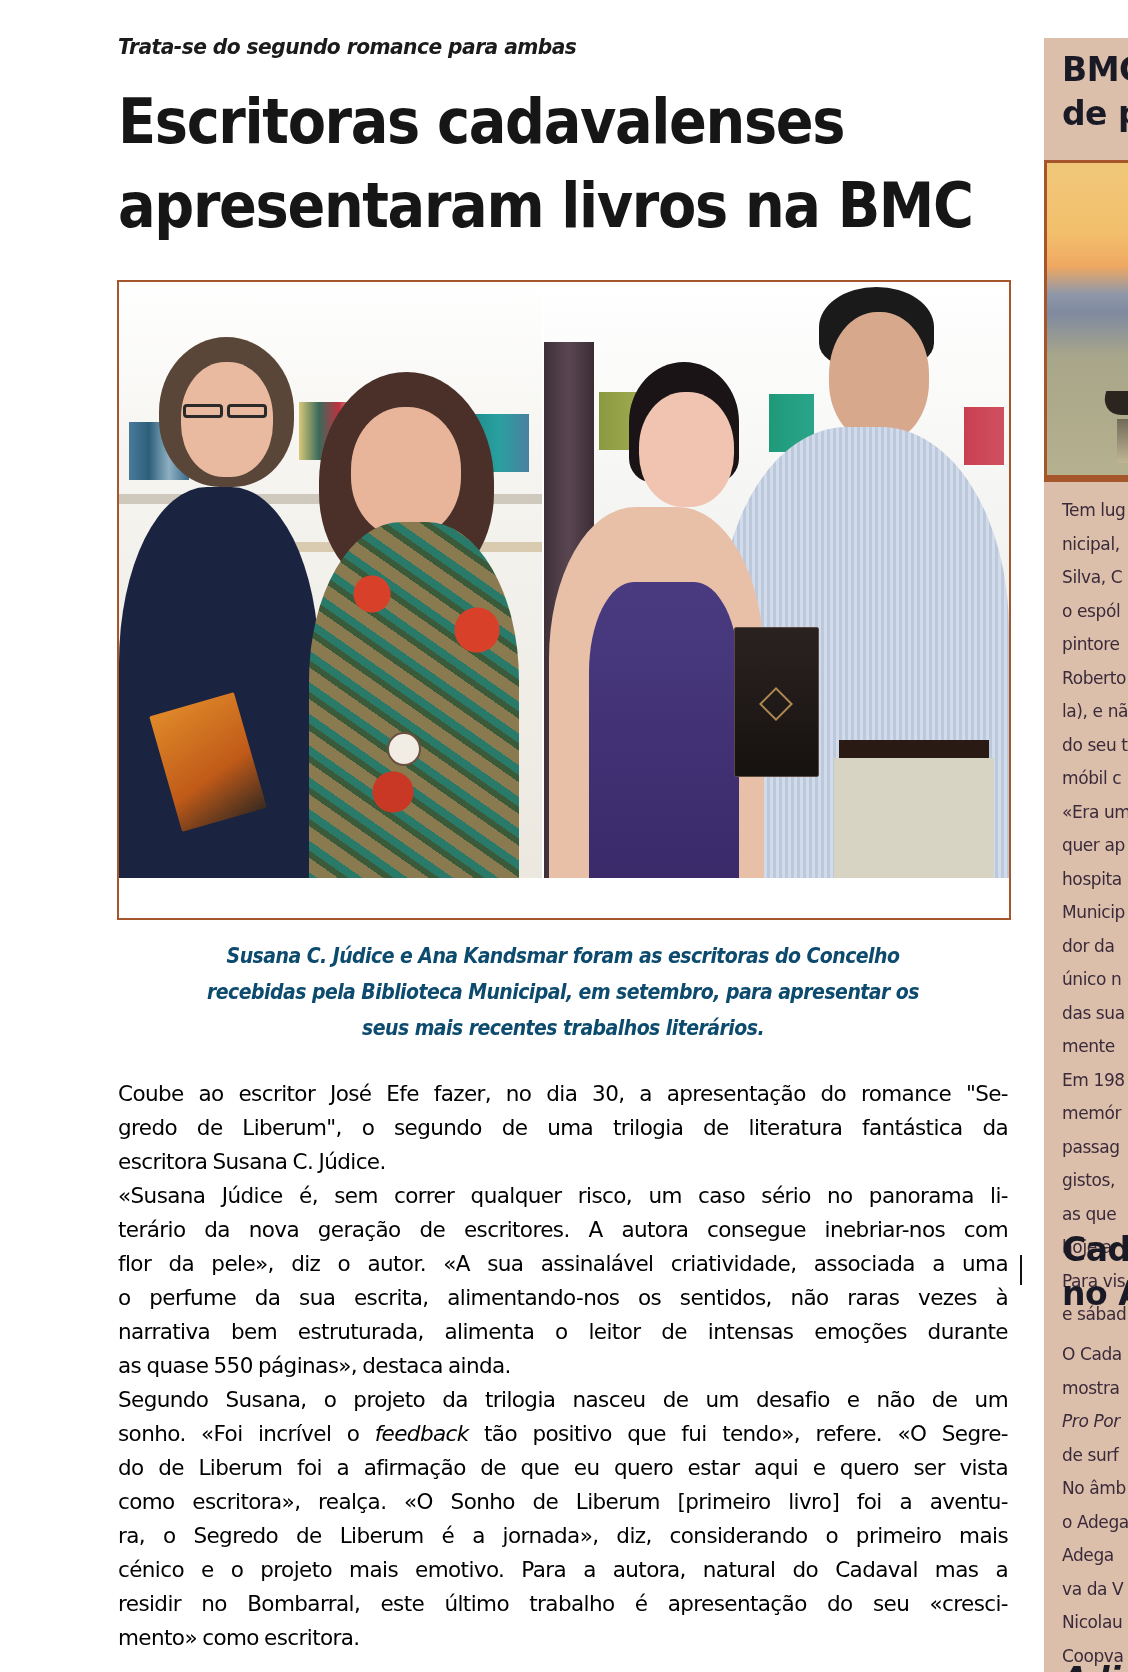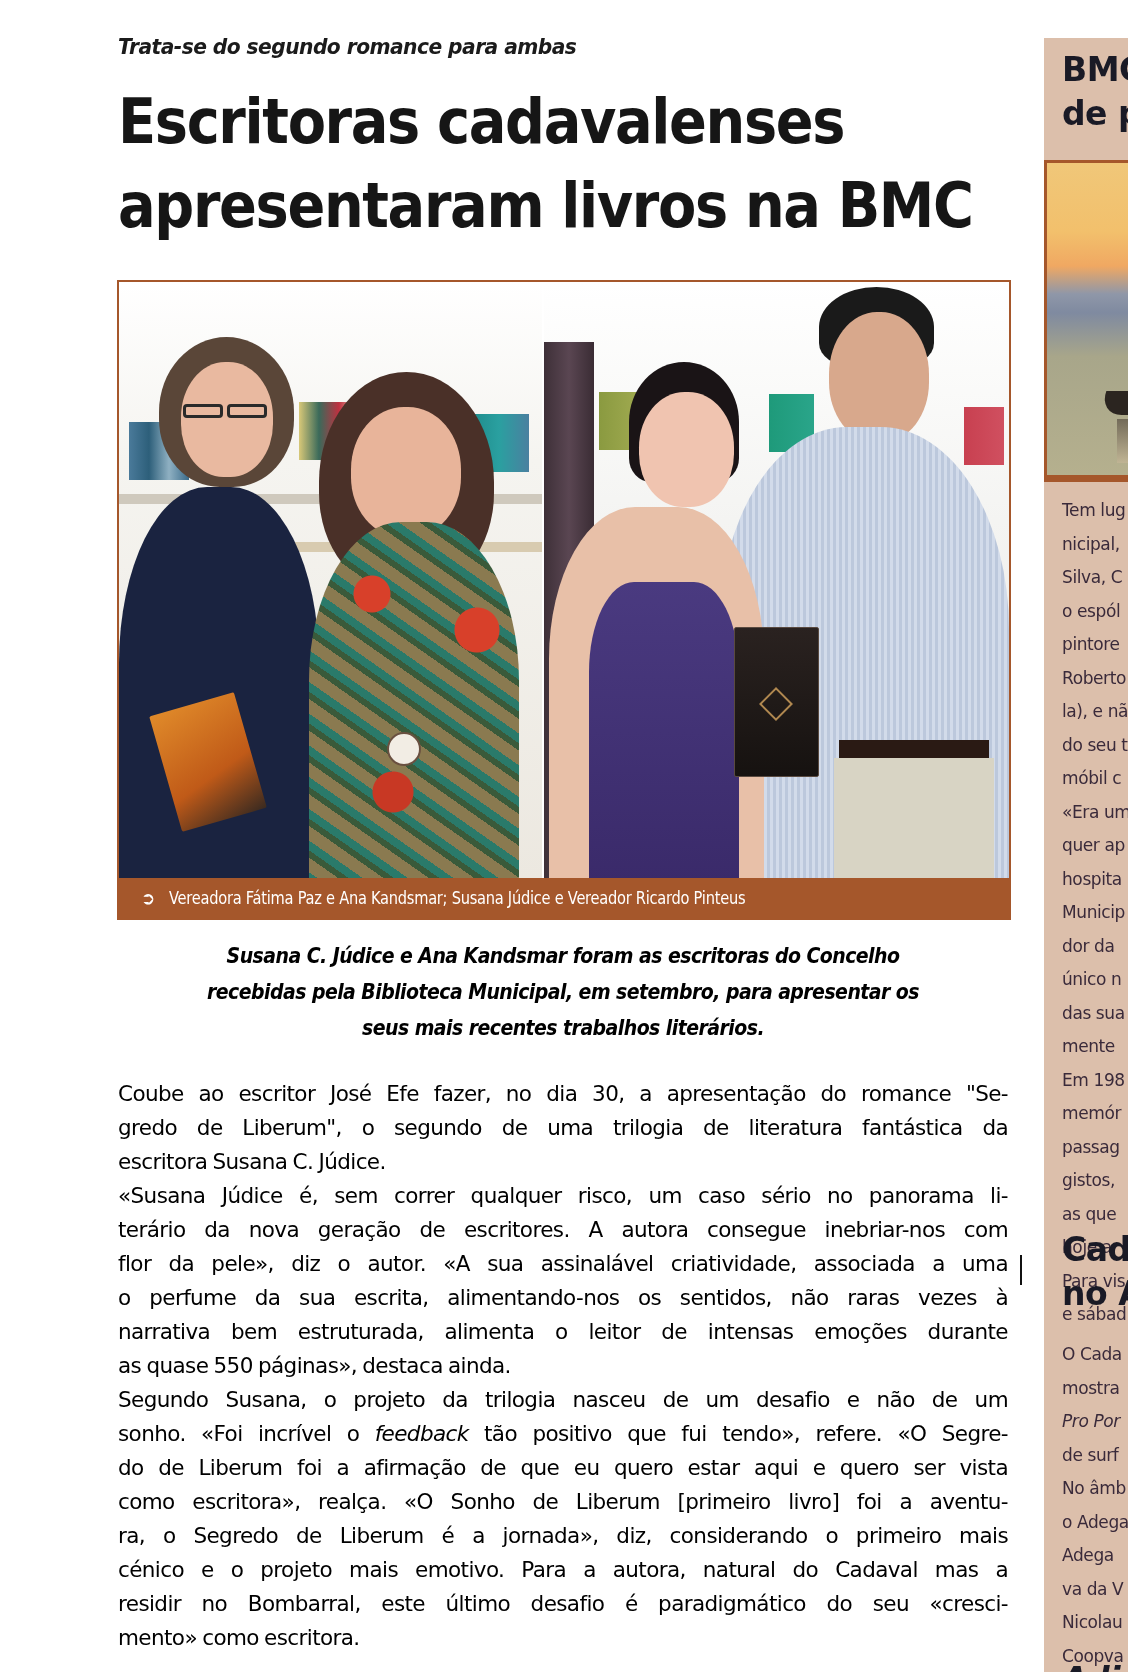--- a/index.html
+++ b/index.html
@@ -51,21 +51,21 @@
       background: #a5572b; color: #ffffff;
       font-family: "DejaVu Sans", sans-serif; font-size: 17px; line-height: 40px;
       padding-left: 22px; white-space: nowrap;
     }
     .caption-bar .arrow { display: inline-block; width: 18px; margin-right: 10px; font-weight: bold; }
     .caption-bar .caption-text { display: inline-block; transform: scaleX(0.86); transform-origin: left center; letter-spacing: -0.3px; }
 
     .lede {
       position: absolute; left: 0; top: 938px; width: 890px;
       font-family: "DejaVu Sans", sans-serif; font-style: italic; font-weight: bold;
-      font-size: 21px; line-height: 36px; text-align: center; color: #000000; letter-spacing: -0.6px;
+      font-size: 21px; line-height: 36px; text-align: center; color: #0c4a6e; letter-spacing: -0.6px;
     }
     .lede span { display: block; white-space: nowrap; transform: scaleX(0.9); }
 
     .body-text {
       position: absolute; left: 0; top: 1077px; width: 890px;
       font-family: "DejaVu Sans", sans-serif; font-size: 21.5px; line-height: 34px; color: #000000;
     }
     .body-text .line {
       display: block; white-space: nowrap; text-align: justify; text-align-last: justify;
       letter-spacing: -0.6px; word-spacing: -1px;
@@ -157,23 +157,20 @@
 
         <div class="hair" style="left:85px;top:80px;width:110px;height:120px;background:#1a1416;border-radius:50% 50% 20% 20%;"></div>
         <div class="face" style="left:95px;top:110px;width:95px;height:115px;background:#f0c4b0;"></div>
         <div class="body" style="left:5px;top:225px;width:215px;height:380px;background:#e8c0a8;border-radius:40% 40% 0 0;"></div>
         <div style="position:absolute;left:45px;top:300px;width:150px;height:300px;background:linear-gradient(#4a3a80,#3a2a6a);border-radius:30% 30% 0 0;"></div>
         <div class="book" style="left:190px;top:345px;width:85px;height:150px;background:linear-gradient(#2a2220,#161210);border:1px solid #5a4a40;"></div>
         <div style="position:absolute;left:220px;top:410px;width:24px;height:24px;border:2px solid #b08850;transform:rotate(45deg);"></div>
       </div>
     </div>
 
-    <div class="caption-bar">
-      <span class="arrow">➲</span><span class="caption-text">Vereadora Fátima Paz e Ana Kandsmar; Susana Júdice e Vereador Ricardo Pinteus</span>
-    </div>
   </div>
 
   <div class="lede">
     <span>Susana C. Júdice e Ana Kandsmar foram as escritoras do Concelho</span>
     <span>recebidas pela Biblioteca Municipal, em setembro, para apresentar os</span>
     <span>seus mais recentes trabalhos literários.</span>
   </div>
 
   <div class="body-text">
     <span class="line">Coube ao escritor José Efe fazer, no dia 30, a apresentação do romance "Se-</span>
@@ -184,21 +181,21 @@
     <span class="line">flor da pele», diz o autor. «A sua assinalável criatividade, associada a uma</span>
     <span class="line">o perfume da sua escrita, alimentando-nos os sentidos, não raras vezes à</span>
     <span class="line">narrativa bem estruturada, alimenta o leitor de intensas emoções durante</span>
     <span class="line last">as quase 550 páginas», destaca ainda.</span>
     <span class="line">Segundo Susana, o projeto da trilogia nasceu de um desafio e não de um</span>
     <span class="line"><span>sonho. «Foi incrível o </span><em>feedback</em><span> tão positivo que fui tendo», refere. «O Segre-</span></span>
     <span class="line">do de Liberum foi a afirmação de que eu quero estar aqui e quero ser vista</span>
     <span class="line">como escritora», realça. «O Sonho de Liberum [primeiro livro] foi a aventu-</span>
     <span class="line">ra, o Segredo de Liberum é a jornada», diz, considerando o primeiro mais</span>
     <span class="line">cénico e o projeto mais emotivo. Para a autora, natural do Cadaval mas a</span>
-    <span class="line">residir no Bombarral, este último desafio é paradigmático do seu «cresci-</span>
+    <span class="line">residir no Bombarral, este último trabalho é apresentação do seu «cresci-</span>
     <span class="line last">mento» como escritora.</span>
   </div>
 
   <div class="text-cursor"></div>
 </div>
 
 <aside class="sidebar">
   <div class="sb-title" style="top:10px;">
     <span style="display:block">BMC</span>
     <span style="display:block">de p</span>

